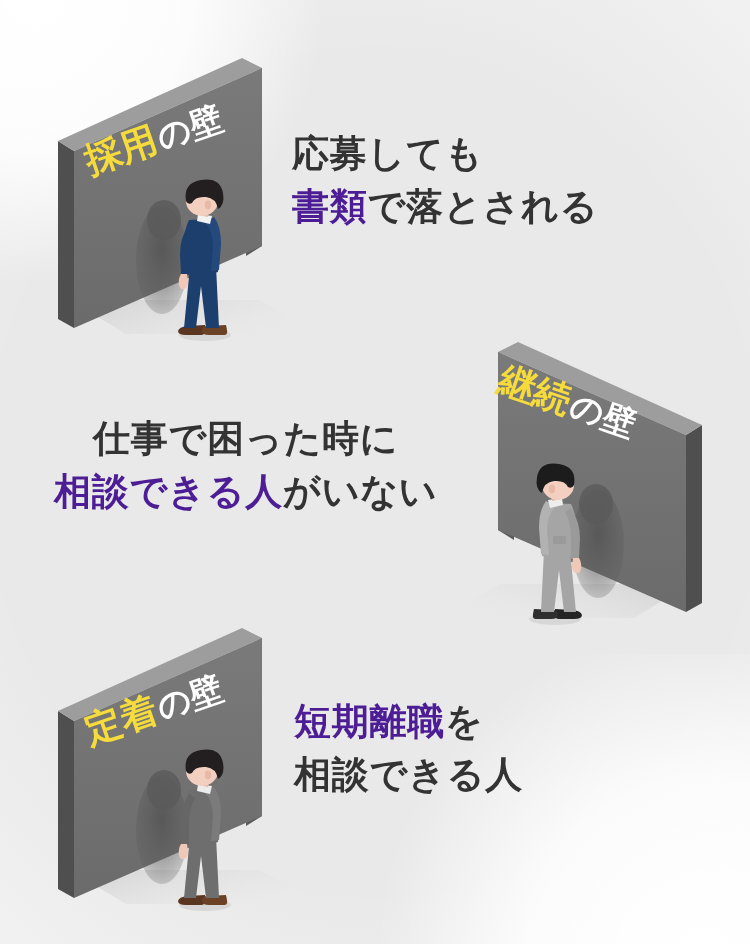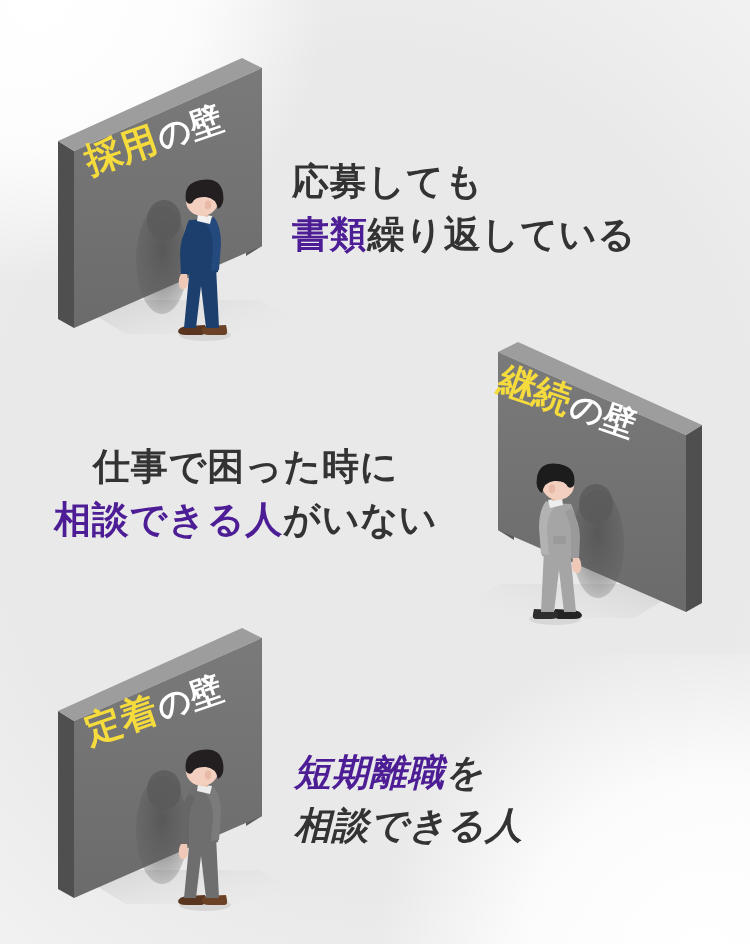--- a/index.html
+++ b/index.html
@@ -57,27 +57,26 @@
   .block svg { display:block; }
 
   
   .copy {
     position: absolute;
     font-weight: 700;
     color: #333333;
     letter-spacing: 0.02em;
     line-height: 1.42;
     white-space: nowrap;
-    margin-top: 28px;
   }
   .copy .hl { color: #4c1d95; }
 
   #copy-1 { left: 292px; top: 128px; font-size: 37px; }
   #copy-2 { left: 54px;  top: 413px; font-size: 37px; text-align: center; }
-  #copy-3 { left: 294px; top: 719px; font-size: 37px; font-style: italic; }
+  #copy-3 { left: 294px; top: 696px; font-size: 37px; }
 </style>
 </head>
 <body>
 
 <div id="stage">
 
   <div id="bg-glow"></div>
   <div id="bg-corner-tl"></div>
   <div id="bg-corner-br"></div>
 
@@ -141,21 +140,21 @@
 
         <path d="M168,163 q-3,-18 15,-21 q19,-3 22,13 q2,12 -5,16 q-2,-11 -12,-12 q-11,-1 -14,6 q-4,2 -6,-2 z" fill="#231f20"></path>
 
         <ellipse cx="190" cy="167" rx="3.2" ry="4.4" fill="#e8b9a6"></ellipse>
       </g>
     </svg>
   </div>
 
   <div class="copy" id="copy-1">
     <div>応募しても</div>
-    <div><span class="hl">書類</span><span>繰り返している</span></div>
+    <div><span class="hl">書類</span><span>で落とされる</span></div>
   </div>
 
   <div class="block" id="block-keizoku" style="left:452px; top:322px;">
     <svg width="290" height="310" viewBox="0 0 290 310">
       <defs>
         <linearGradient id="g2front" x1="0" y1="0" x2="0" y2="1">
           <stop offset="0%" stop-color="#7a7a7a"></stop>
           <stop offset="100%" stop-color="#6b6b6b"></stop>
         </linearGradient>
         <linearGradient id="g2ground" x1="1" y1="0" x2="0" y2="0.4">

